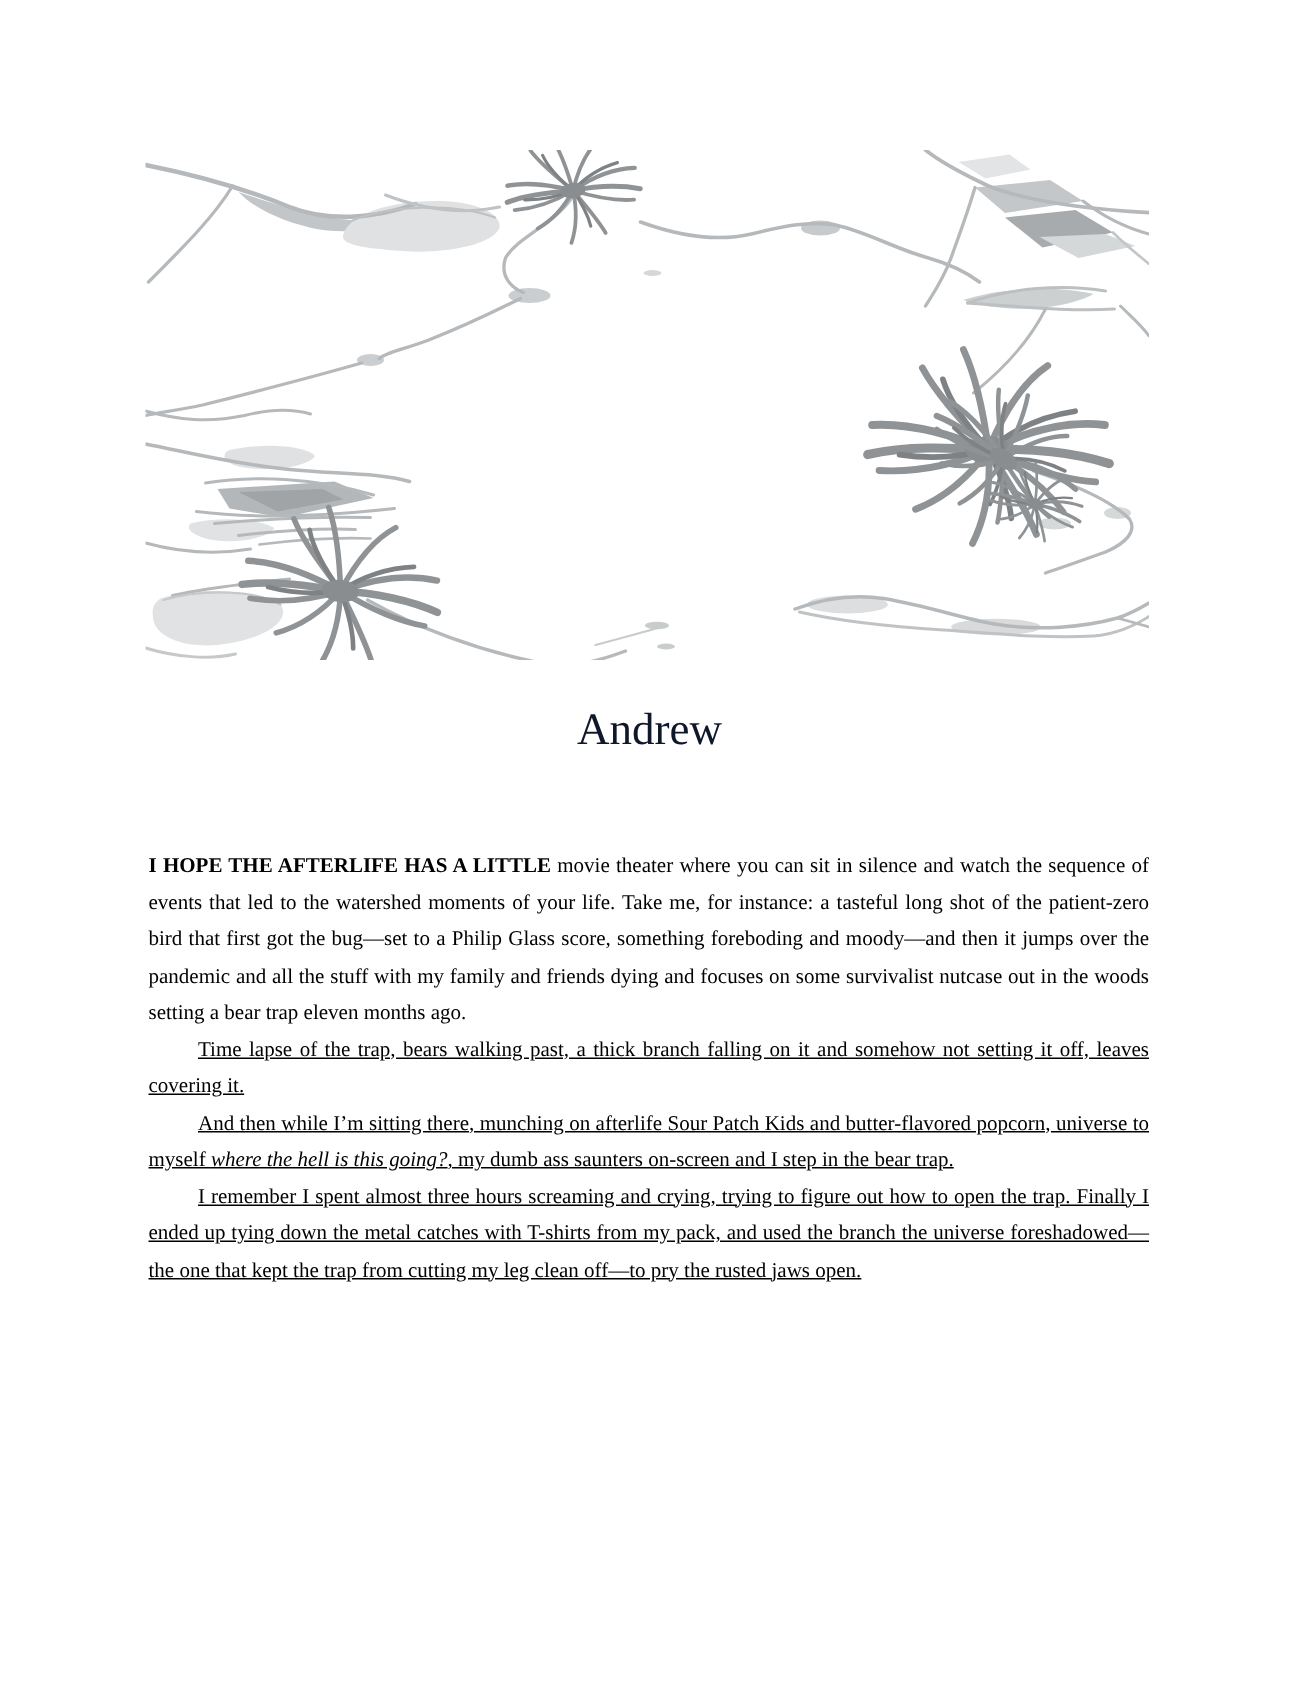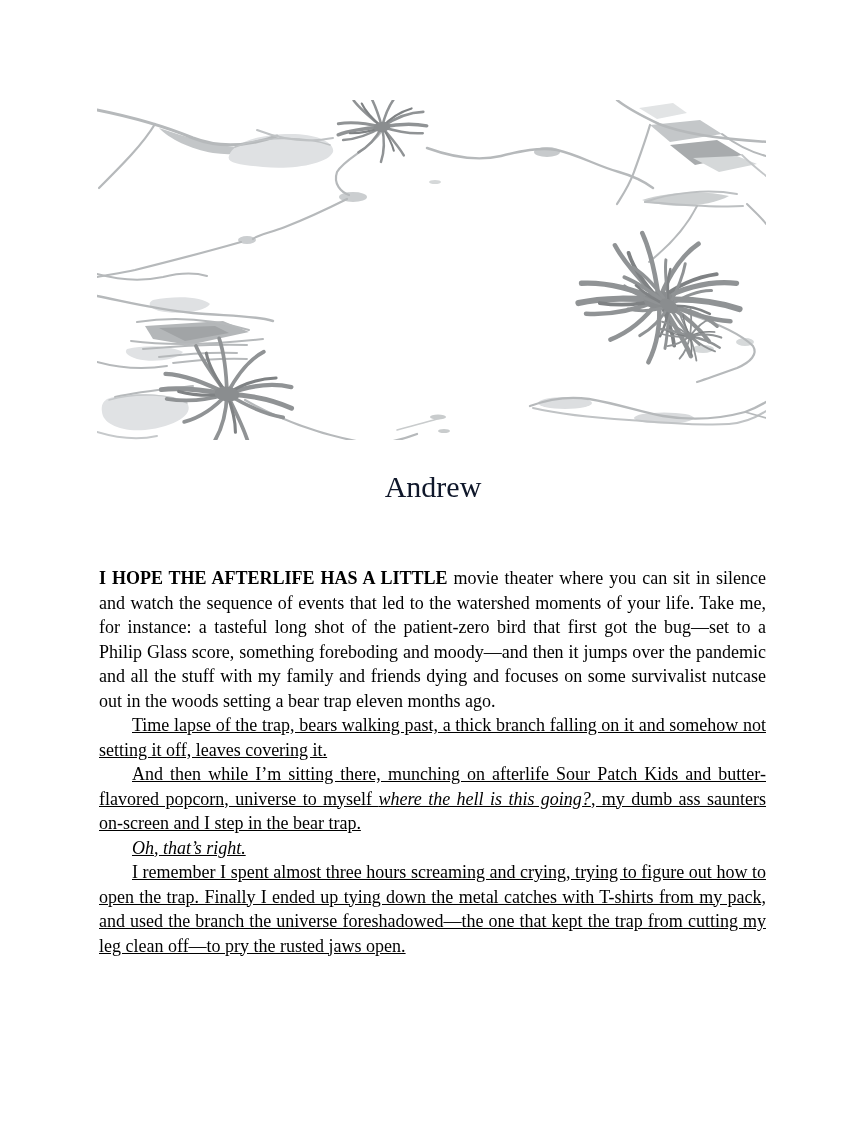--- a/index.html
+++ b/index.html
@@ -35,21 +35,21 @@
     font-size: 30px;
     font-weight: 400;
     line-height: 36px;
     font-family: "Liberation Serif", serif;
   }
   .body-text {
     position: absolute;
     left: 99px;
     top: 566px;
     width: 667px;
-    font-size: 18px;
+    font-size: 14px;
     line-height: 24.5px;
     text-align: justify;
     text-justify: inter-word;
   }
   .para { margin: 0; }
   .para.indent { text-indent: 33px; text-decoration: underline; }
   .para b { font-weight: 700; }
   .para i { font-style: italic; }
 </style>
 </head>
@@ -168,17 +168,16 @@
       </g>
     </svg>
   </div>
 
   <h1 class="chapter-title" style="color: #0f172a;">Andrew</h1>
 
   <div class="body-text">
     <p class="para"><b>I HOPE THE AFTERLIFE HAS A LITTLE</b><span> movie theater where you can sit in silence and watch the sequence of events that led to the watershed moments of your life. Take me, for instance: a tasteful long shot of the patient-zero bird that first got the bug—set to a Philip Glass score, something foreboding and moody—and then it jumps over the pandemic and all the stuff with my family and friends dying and focuses on some survivalist nutcase out in the woods setting a bear trap eleven months ago.</span></p>
     <p class="para indent"><span>Time lapse of the trap, bears walking past, a thick branch falling on it and somehow not setting it off, leaves covering it.</span></p>
     <p class="para indent"><span>And then while I’m sitting there, munching on afterlife Sour Patch Kids and butter-flavored popcorn, universe to myself </span><i>where the hell is this going?</i><span>, my dumb ass saunters on-screen and I step in the bear trap.</span></p>
-    <p class="para indent"><i>Oh, that’s right.</i></p>
     <p class="para indent"><span>I remember I spent almost three hours screaming and crying, trying to figure out how to open the trap. Finally I ended up tying down the metal catches with T-shirts from my pack, and used the branch the universe foreshadowed—the one that kept the trap from cutting my leg clean off—to pry the rusted jaws open.</span></p>
   </div>
 
 </div>
 
 </body></html>

